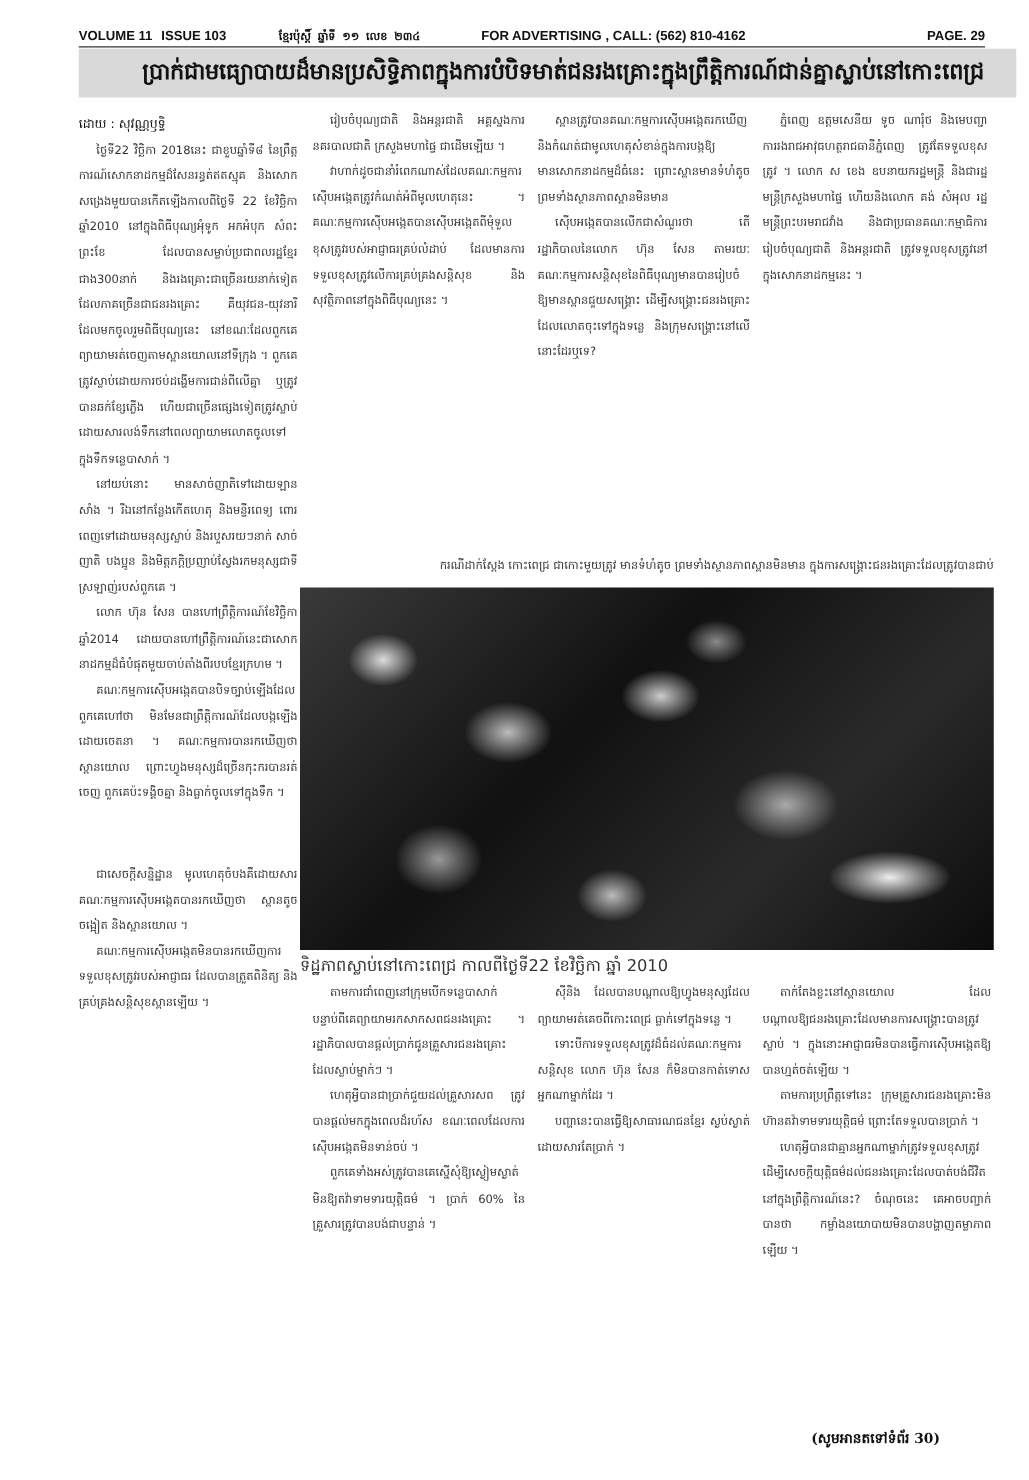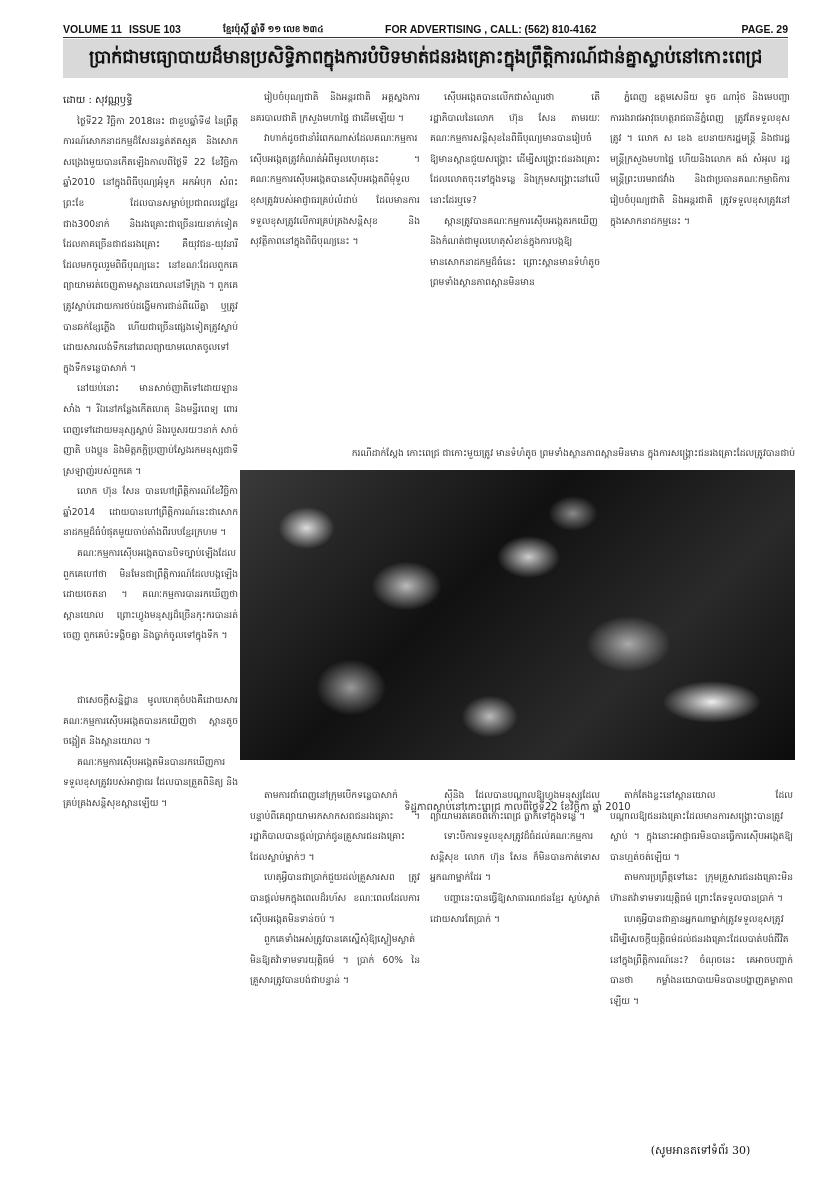--- a/index.html
+++ b/index.html
@@ -1,43 +1,43 @@
 <!DOCTYPE html>
 <html><head>
 <meta charset="utf-8">
 <style>
   html,body{margin:0;padding:0;background:#fff;}
   body{width:823px;height:1184px;position:relative;overflow:hidden;font-family:"DejaVu Sans",sans-serif;color:#222;}
   .masthead{position:absolute;left:63px;top:23px;width:725px;height:14px;border-bottom:1.5px solid #333;font-family:"Liberation Sans",sans-serif;font-weight:bold;font-size:10.5px;color:#111;}
   .masthead span{position:absolute;top:0;white-space:nowrap;}
-  .banner{position:absolute;left:63px;top:39px;width:725px;height:39px;background:#d9d9d9;display:flex;align-items:center;justify-content:center;}
+  .banner{position:absolute;left:63px;top:39px;width:725px;height:39px;background:#d9d9d9;display:flex;align-items:center;justify-content:center;padding-left:25px;}
   .banner h1{margin:0;font-family:"DejaVu Serif",serif;font-size:18px;font-weight:bold;color:#111;white-space:nowrap;letter-spacing:-0.3px;}
   .col{position:absolute;font-size:9.2px;line-height:20.6px;text-align:justify;color:#333;overflow:hidden;}
   .col p{margin:0;text-indent:14px;}
   .byline{font-weight:normal;color:#111;font-size:10px;}
   .photo{position:absolute;left:240px;top:470px;width:555px;height:290px;background:
     radial-gradient(ellipse 40px 30px at 12% 20%,#ddd,transparent 70%),
     radial-gradient(ellipse 50px 35px at 30% 40%,#bbb,transparent 70%),
     radial-gradient(ellipse 45px 30px at 52% 30%,#ccc,transparent 70%),
     radial-gradient(ellipse 60px 40px at 70% 60%,#aaa,transparent 70%),
     radial-gradient(ellipse 70px 30px at 85% 80%,#eee,transparent 70%),
     radial-gradient(ellipse 50px 40px at 20% 75%,#999,transparent 70%),
     radial-gradient(ellipse 40px 30px at 45% 85%,#bbb,transparent 70%),
     radial-gradient(ellipse 35px 25px at 60% 15%,#888,transparent 70%),
     linear-gradient(135deg,#3a3a3a,#111 40%,#2a2a2a 70%,#0c0c0c);}
-  .caption{position:absolute;left:240px;top:764px;width:555px;text-align:center;font-size:10px;color:#333;margin-top:36px;}
-  .cont{position:absolute;left:608px;top:1143px;width:185px;text-align:center;font-weight:normal;font-family:"DejaVu Serif",serif;font-size:11px;color:#111;}
+  .caption{position:absolute;left:240px;top:764px;width:555px;text-align:left;font-size:13px;color:#333;}
+  .cont{position:absolute;left:608px;top:1143px;width:185px;text-align:center;font-weight:bold;font-family:"DejaVu Serif",serif;font-size:11px;color:#111;}
 </style>
 </head>
 <body>
 
 <div class="masthead">
   <span style="left:0">VOLUME 11</span>
   <span style="left:66px">ISSUE 103</span>
-  <span style="left:160px;font-family:Liberation Serif, serif;font-size:9px">ខ្មែរប៉ុស្ដិ៍ ឆ្នាំទី ១១ លេខ ២៣៤</span>
+  <span style="left:160px;font-family:Liberation Mono, monospace;font-size:9px">ខ្មែរប៉ុស្ដិ៍ ឆ្នាំទី ១១ លេខ ២៣៤</span>
   <span style="left:322px">FOR ADVERTISING ,  CALL: (562) 810-4162</span>
   <span style="right:0">PAGE. 29</span>
 </div>
 
 <div class="banner">
   <h1>ប្រាក់ជាមធ្យោបាយដ៏មានប្រសិទ្ធិភាពក្នុងការបំបិទមាត់ជនរងគ្រោះក្នុងព្រឹត្តិការណ៍ជាន់គ្នាស្លាប់នៅកោះពេជ្រ</h1>
 </div>
 
 <div class="col" style="left:63px;top:90px;width:175px;height:600px">
   <div class="byline">ដោយ : សុវណ្ណឫទ្ធិ</div>
@@ -51,22 +51,22 @@
   <p>ជាសេចក្ដីសន្និដ្ឋាន មូលហេតុចំបងគឺដោយសារ គណៈកម្មការស៊ើបអង្កេតបានរកឃើញថា ស្ពានតូចចង្អៀត និងស្ពានយោល ។</p>
   <p>គណៈកម្មការស៊ើបអង្កេតមិនបានរកឃើញការទទួលខុសត្រូវរបស់អាជ្ញាធរ ដែលបានត្រួតពិនិត្យ និងគ្រប់គ្រងសន្តិសុខស្ពានឡើយ ។</p>
 </div>
 
 <div class="col" style="left:250px;top:87px;width:170px;height:355px">
   <p>រៀបចំបុណ្យជាតិ និងអន្តរជាតិ អគ្គស្នងការនគរបាលជាតិ ក្រសួងមហាផ្ទៃ ជាដើមឡើយ ។</p>
   <p>វាហាក់ដូចជានាំរំពេកណាស់ដែលគណៈកម្មការស៊ើបអង្កេតត្រូវកំណត់អំពីមូលហេតុនេះ ។ គណៈកម្មការស៊ើបអង្កេតបានស៊ើបអង្កេតពីមុំទួលខុសត្រូវរបស់អាជ្ញាធរគ្រប់លំដាប់ ដែលមានការទទួលខុសត្រូវលើការគ្រប់គ្រងសន្តិសុខ និងសុវត្ថិភាពនៅក្នុងពិធីបុណ្យនេះ ។</p>
 </div>
 
 <div class="col" style="left:430px;top:87px;width:170px;height:355px">
+  <p>ស្ពានត្រូវបានគណៈកម្មការស៊ើបអង្កេតរកឃើញ និងកំណត់ជាមូលហេតុសំខាន់ក្នុងការបង្កឱ្យមានសោកនាដកម្មដ៏ធំនេះ ព្រោះស្ពានមានទំហំតូច ព្រមទាំងស្ថានភាពស្ពានមិនមាន</p>
   <p>ស៊ើបអង្កេតបានលើកជាសំណួរថា តើរដ្ឋាភិបាលនៃលោក ហ៊ុន សែន តាមរយៈគណៈកម្មការសន្តិសុខនៃពិធីបុណ្យមានបានរៀបចំឱ្យមានស្ពានជួយសង្គ្រោះ ដើម្បីសង្គ្រោះជនរងគ្រោះដែលលោតចុះទៅក្នុងទន្លេ និងក្រុមសង្គ្រោះនៅលើនោះដែរឬទេ?</p>
-  <p>ស្ពានត្រូវបានគណៈកម្មការស៊ើបអង្កេតរកឃើញ និងកំណត់ជាមូលហេតុសំខាន់ក្នុងការបង្កឱ្យមានសោកនាដកម្មដ៏ធំនេះ ព្រោះស្ពានមានទំហំតូច ព្រមទាំងស្ថានភាពស្ពានមិនមាន</p>
 </div>
 
 <div class="col" style="left:610px;top:87px;width:180px;height:355px">
   <p>ភ្នំពេញ ឧត្តមសេនីយ ទូច ណារុំថ និងមេបញ្ជាការរងរាជអាវុធហត្ថរាជធានីភ្នំពេញ ត្រូវតែទទួលខុសត្រូវ ។ លោក ស ខេង ឧបនាយករដ្ឋមន្ត្រី និងជារដ្ឋមន្ត្រីក្រសួងមហាផ្ទៃ ហើយនិងលោក គង់ សំអុល រដ្ឋមន្ត្រីព្រះបរមរាជវាំង និងជាប្រធានគណៈកម្មាធិការរៀបចំបុណ្យជាតិ និងអន្តរជាតិ ត្រូវទទួលខុសត្រូវនៅក្នុងសោកនាដកម្មនេះ ។</p>
 </div>
 
 <div class="col" style="left:250px;top:443px;width:545px;height:22px;white-space:nowrap;text-align:right">ករណីដាក់ស្ដែង កោះពេជ្រ ជាកោះមួយត្រូវ   មានទំហំតូច  ព្រមទាំងស្ថានភាពស្ពានមិនមាន   ក្នុងការសង្គ្រោះជនរងគ្រោះដែលត្រូវបានជាប់</div>
 
 <div class="photo" title="Black and white photo of crowded people on Koh Pich bridge"></div>
 <div class="caption">ទិដ្ឋភាពស្លាប់នៅកោះពេជ្រ កាលពីថ្ងៃទី22 ខែវិច្ឆិកា ឆ្នាំ 2010</div>

